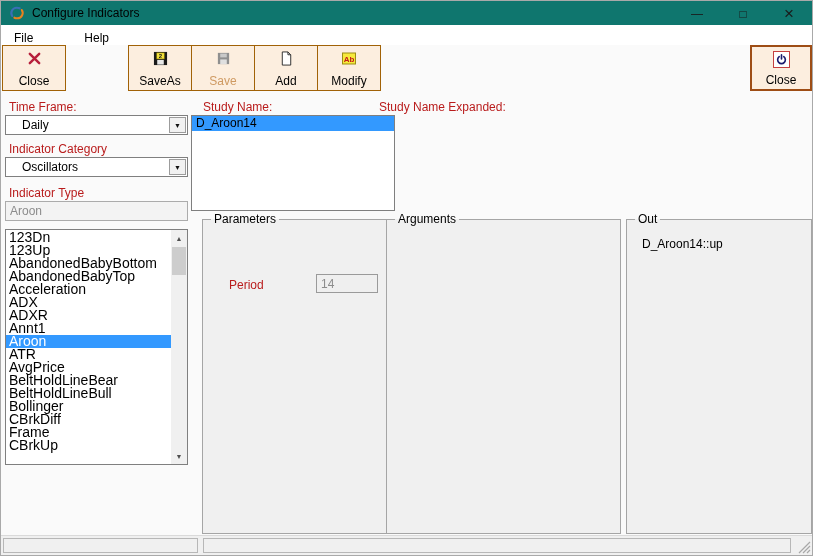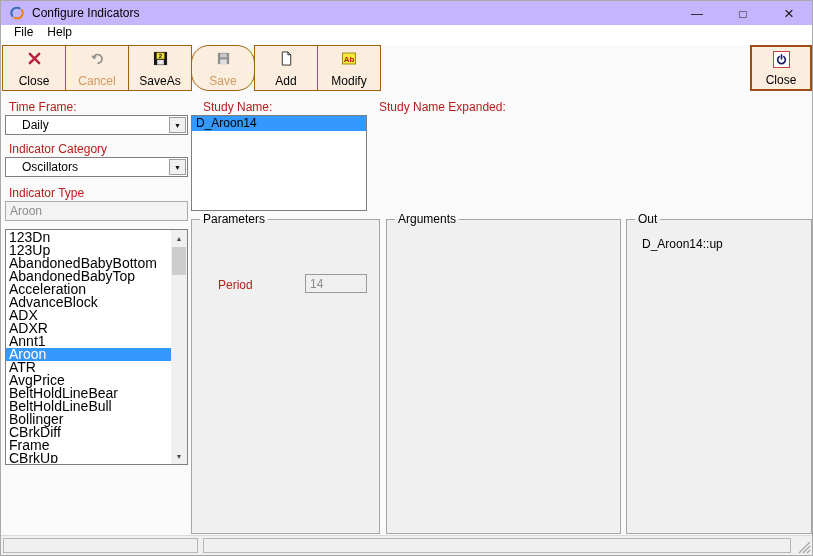--- a/index.html
+++ b/index.html
@@ -2,32 +2,32 @@
 <html><head>
 <meta charset="utf-8">
 <style>
   * { box-sizing: border-box; }
   html,body { margin:0; padding:0; }
   body { font-family:"Liberation Sans", sans-serif; background:#DDD; }
   .window { position:relative; width:813px; height:556px; background:#FAFAFA;
             border:1px solid #A9A9A9; overflow:hidden; }
 
   
-  .titlebar { position:absolute; top:0; left:0; right:0; height:24px; background:#c4b5fd;
+  .titlebar { position:absolute; top:0; left:0; right:0; height:24px; background:#0f766e;
               display:flex; align-items:center; }
   .app-icon { margin-left:8px; width:16px; height:16px; }
   .title { margin-left:7px; font-size:12px; color:#000; }
   .win-controls { position:absolute; right:0; top:0; height:26px; display:flex; }
   .wc { width:46px; height:26px; display:flex; align-items:center; justify-content:center;
         font-size:12px; color:#1A1A1A; cursor:default; }
   .wc.close-x { font-size:17px; }
 
   
   .menubar { position:absolute; top:24px; left:0; right:0; height:20px; background:#FFF;
-             display:flex; align-items:flex-start; padding-left:8px; font-size:12px; }
+             display:flex; align-items:flex-end; padding-left:8px; font-size:12px;gap:37px; }
   .menu-item { padding:0 5px; margin-right:4px; color:#000; }
 
   
   .tbtn { position:absolute; top:44px; width:64px; height:46px; border:1px solid #a16207;
           background:#FCEEDF; display:flex; flex-direction:column; align-items:center;
           justify-content:space-between; padding:4px 0 2px; font-size:12px; color:#000;
           font-family:"Liberation Sans", sans-serif; }
   .tbtn .tlabel { line-height:13px; }
   .tbtn.disabled .tlabel { color:#CF9A62; }
   .tbtn.close-btn { border:2px solid #9E4D15; }
@@ -107,41 +107,32 @@
   </div>
 
   <div class="tbtn" style="left:1px;">
     <span class="ticon">
       <svg width="15" height="15" viewBox="0 0 16 16">
           <path d="M3 3 L13 13 M13 3 L3 13" stroke="#B71F3B" stroke-width="2.6" stroke-linecap="round"></path>
         </svg>
     </span>
     <span class="tlabel">Close</span>
   </div>
-  <div class="tbtn disabled" style="left:64px;">
-    <span class="ticon">
-      <svg width="16" height="16" viewBox="0 0 16 16">
-          <path d="M4.6 7.2 C5.2 4.6 7.2 3.2 9.3 3.6 C11.7 4 13.3 6.1 12.9 8.5 C12.6 10.7 10.7 12.3 8.5 12.2" fill="none" stroke="#8F8F8F" stroke-width="1.7"></path>
-          <path d="M2 4.4 L5 8.6 L7.8 5.6 Z" fill="#8F8F8F"></path>
-        </svg>
-    </span>
-    <span class="tlabel">Cancel</span>
-  </div>
   <div class="tbtn" style="left:127px;">
     <span class="ticon">
       <svg width="15" height="15" viewBox="0 0 16 16">
           <rect x="1" y="1" width="14" height="14" fill="#1A1A1A"></rect>
           <rect x="4.5" y="9.5" width="7" height="5" fill="#E8E8E8"></rect>
           <rect x="4" y="2" width="8" height="6.5" fill="#F4E23C" stroke="#8A7A00" stroke-width="0.6"></rect>
           <text x="8" y="7.6" font-size="6.5" fill="#1A1A1A" text-anchor="middle" font-weight="bold" font-family="Liberation Sans, sans-serif">2</text>
         </svg>
     </span>
     <span class="tlabel">SaveAs</span>
   </div>
-  <div class="tbtn disabled" style="left:190px;border-radius:18px;">
+  <div class="tbtn disabled" style="left:190px;">
     <span class="ticon">
       <svg width="15" height="15" viewBox="0 0 16 16">
           <rect x="2" y="2" width="12" height="12" fill="#8F8F8F"></rect>
           <rect x="4.5" y="2.8" width="7" height="4" fill="#C9C9C9"></rect>
           <rect x="4.5" y="9" width="7" height="5" fill="#DFDFDF"></rect>
         </svg>
     </span>
     <span class="tlabel">Save</span>
   </div>
   <div class="tbtn" style="left:253px;">
@@ -191,21 +182,20 @@
     <span>Aroon</span>
   </div>
 
   <div class="listbox">
     <div class="list-inner">
         <div class="li">123Dn</div>
         <div class="li">123Up</div>
         <div class="li">AbandonedBabyBottom</div>
         <div class="li">AbandonedBabyTop</div>
         <div class="li">Acceleration</div>
-        <div class="li">AdvanceBlock</div>
         <div class="li">ADX</div>
         <div class="li">ADXR</div>
         <div class="li">Annt1</div>
         <div class="li selected">Aroon</div>
         <div class="li">ATR</div>
         <div class="li">AvgPrice</div>
         <div class="li">BeltHoldLineBear</div>
         <div class="li">BeltHoldLineBull</div>
         <div class="li">Bollinger</div>
         <div class="li">CBrkDiff</div>
@@ -213,27 +203,27 @@
         <div class="li">CBrkUp</div>
       </div>
     <div class="scrollbar">
       <span class="sb-btn sb-up">▲</span>
       <span class="sb-thumb"></span>
       <span class="sb-btn sb-down">▼</span>
     </div>
   </div>
 
   <div class="lbl" style="left:202px; top:99px;">Study Name:</div>
-  <div class="slist" style="left:190px; width:176px;">
+  <div class="slist" style="left:190px; width:204px;">
       <div class="li selected">D_Aroon14</div>
     </div>
 
   <div class="lbl" style="left:378px; top:99px;">Study Name Expanded:</div>
 
-  <div class="groupbox" style="left:190px; width:189px;">
+  <div class="groupbox" style="left:201px; width:189px;">
     <span class="gb-label">Parameters</span>
     <div class="lbl" style="left:26px; top:58px; position:absolute;">Period</div>
     <div class="gb-input" style="left:113px; top:54px; width:62px; height:19px;">
       <span>14</span>
     </div>
   </div>
 
   <div class="groupbox" style="left:385px; width:235px;">
     <span class="gb-label">Arguments</span>
   </div>

